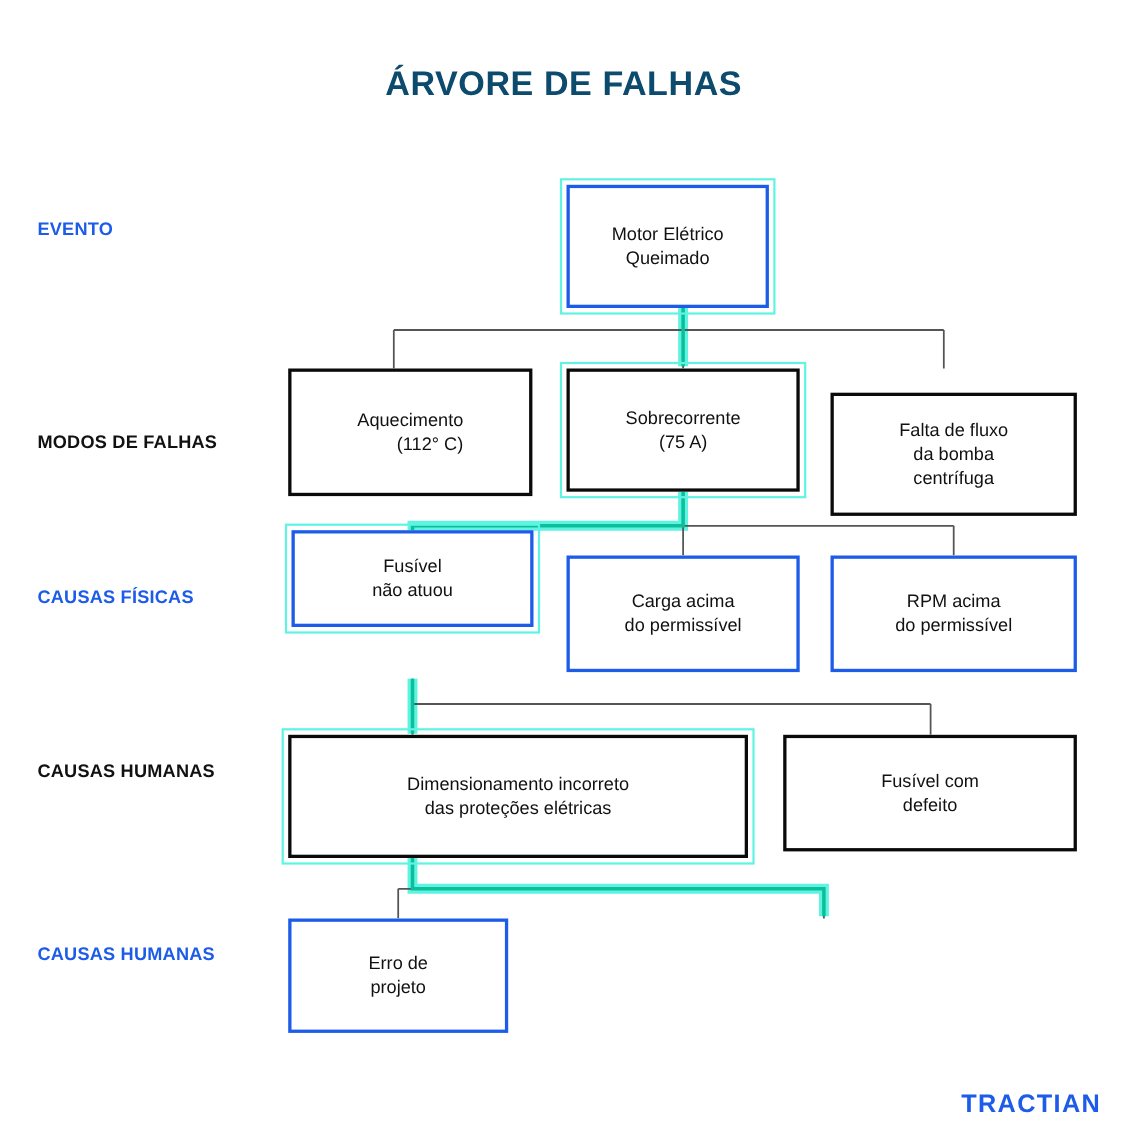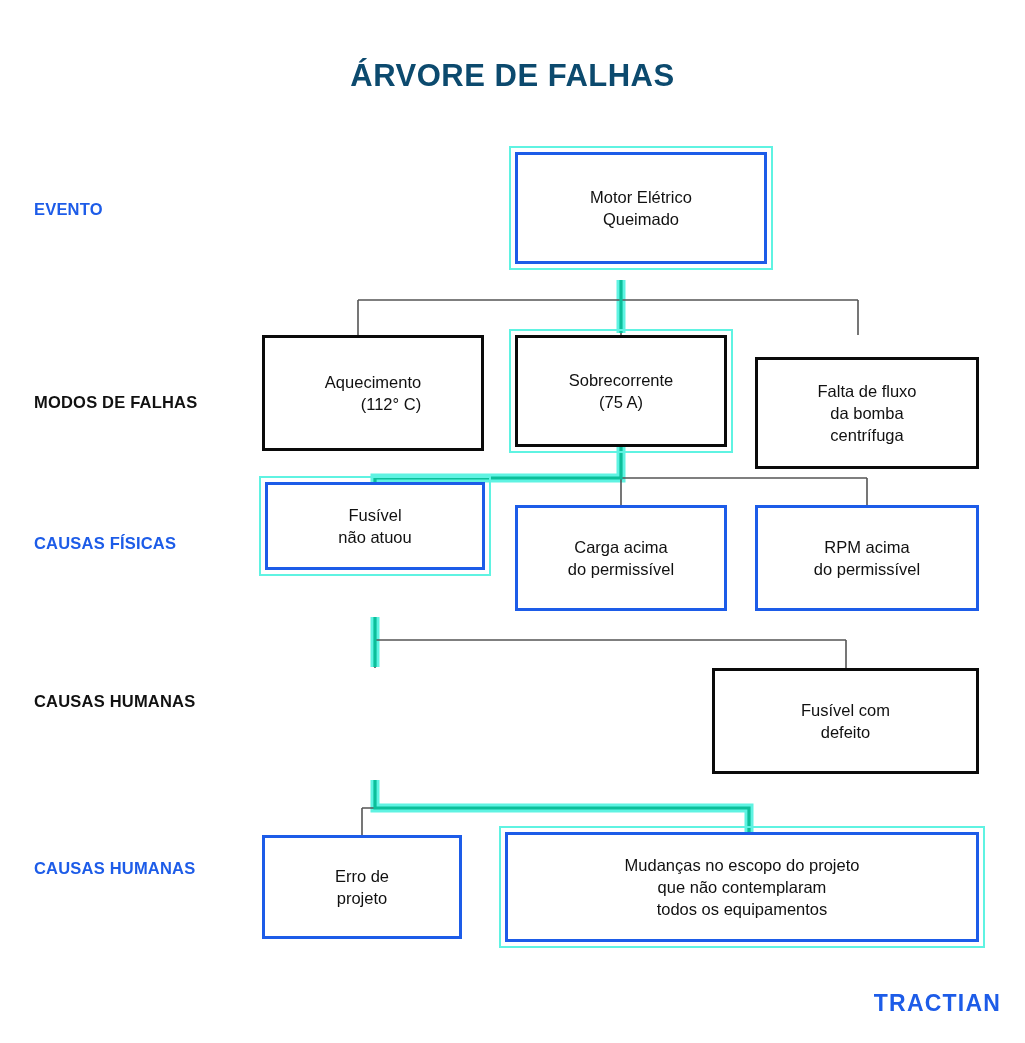--- a/index.html
+++ b/index.html
@@ -110,21 +110,21 @@
     </g>
 
     <g stroke="#0bbf9a" stroke-width="3.2" fill="none">
       <path d="M621,280 L621,333"></path>
       <path d="M621,447 L621,478 L375,478 L375,504"></path>
       <path d="M375,617 L375,667"></path>
       <path d="M375,780 L375,808 L749,808 L749,833"></path>
     </g>
   </svg>
 
-  <div class="node blue hl" style="left:515px; top:152px; width:252px; height:112px;">Motor Elétrico
+  <div class="node blue hl" style="left:515px; top:168px; width:184px; height:112px;">Motor Elétrico
 Queimado</div>
 
   <div class="node black" style="left:262px; top:335px; width:222px; height:116px;text-align:right;">Aquecimento
 (112° C)</div>
 
   <div class="node black hl" style="left:515px; top:335px; width:212px; height:112px;">Sobrecorrente
 (75 A)</div>
 
   <div class="node black" style="left:755px; top:335px; width:224px; height:112px;margin-top:22px;">Falta de fluxo
 da bomba
@@ -132,25 +132,24 @@
 
   <div class="node blue hl" style="left:265px; top:482px; width:220px; height:88px;">Fusível
 não atuou</div>
 
   <div class="node blue" style="left:515px; top:505px; width:212px; height:106px;">Carga acima
 do permissível</div>
 
   <div class="node blue" style="left:755px; top:505px; width:224px; height:106px;">RPM acima
 do permissível</div>
 
+  <div class="node black hl" style="left:262px; top:668px; width:418px; height:112px;">Dimensionamento incorreto
+das proteções elétricas</div>
 
   <div class="node black" style="left:712px; top:668px; width:267px; height:106px;">Fusível com
 defeito</div>
 
   <div class="node blue" style="left:262px; top:835px; width:200px; height:104px;">Erro de
 projeto</div>
 
-  <div class="node blue hl" style="left:505px; top:832px; width:474px; height:110px;">Mudanças no escopo do projeto
-que não contemplaram
-todos os equipamentos</div>
 
   <div class="logo">TRACTIAN</div>
 </div>
 
 </body></html>

